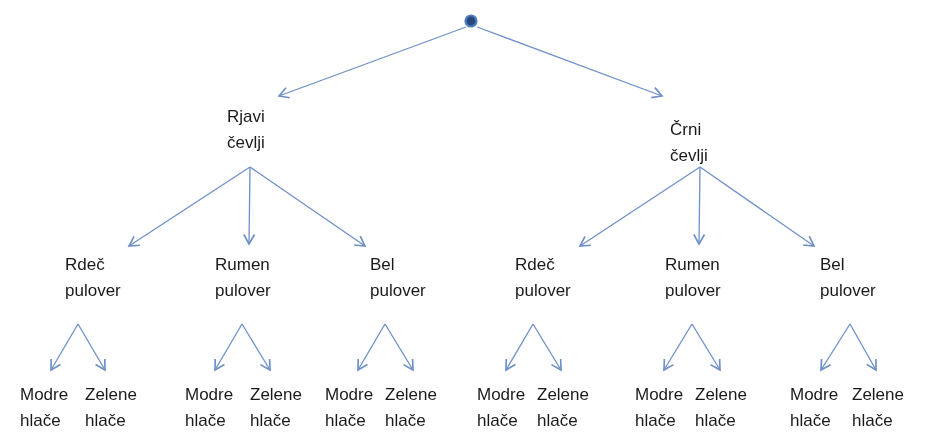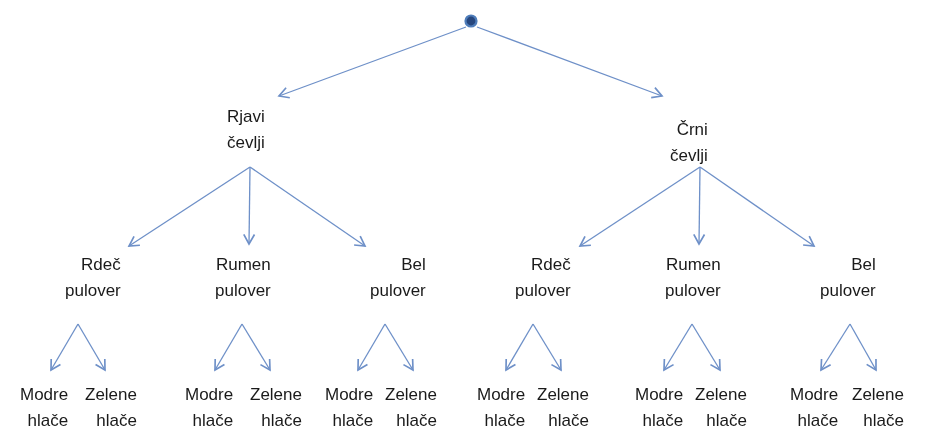--- a/index.html
+++ b/index.html
@@ -9,21 +9,20 @@
     --dot-ring:#4f7dba;
     --bg:#ffffff;
   }
   html,body{margin:0;padding:0;background:var(--bg);}
   .canvas{
     position:relative;
     width:931px;height:446px;
     background:var(--bg);
     font-family:"Liberation Sans", sans-serif;
     overflow:hidden;
-    text-align:right;
   }
   .edges{position:absolute;left:0;top:0;}
   .node{
     position:absolute;
     color:var(--text);
     font-size:17px;
     line-height:26px;
     white-space:nowrap;
   }
   .node span{display:block;}

